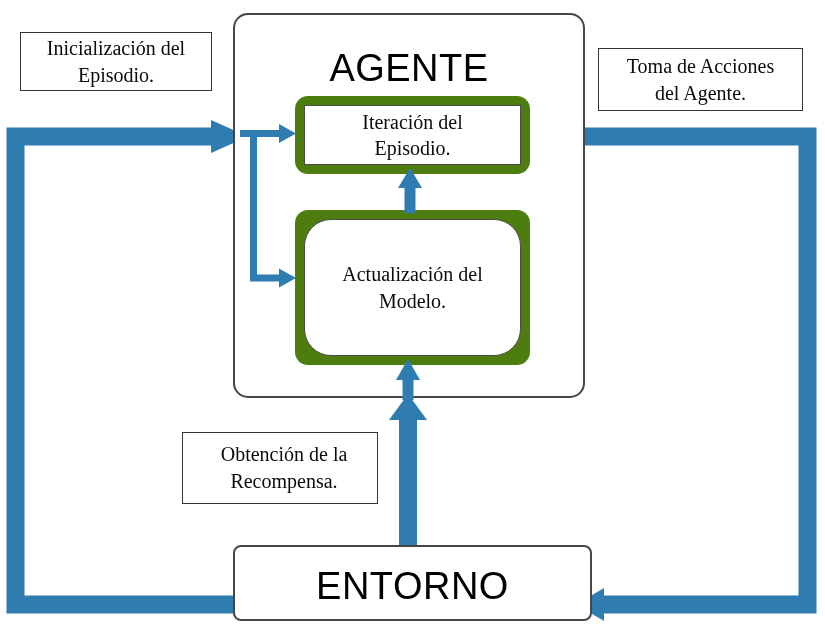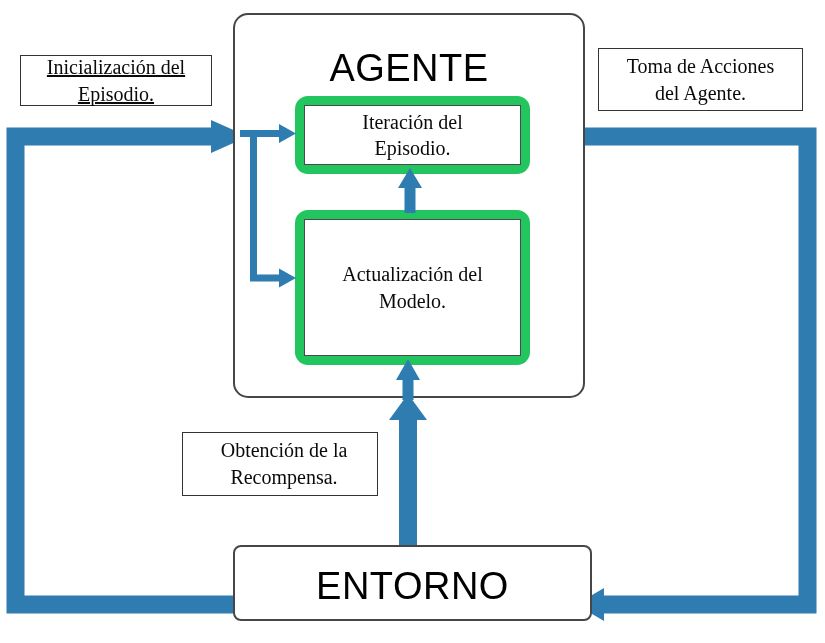--- a/index.html
+++ b/index.html
@@ -55,21 +55,21 @@
     font-size: 38px;
   }
   #entorno-title {
     top: 18px;
     font-size: 38px;
   }
 
   
   .inner-wrap {
     position: absolute;
-    background: #22c55e;
+    background: #4d7c0f;
     border-radius: 13px;
     box-sizing: border-box;
     z-index: 8;
   }
   .inner-box {
     position: absolute;
     left: 9px;
     top: 9px;
     right: 9px;
     bottom: 9px;
@@ -109,36 +109,35 @@
     justify-content: center;
     text-align: center;
     font-family: "Liberation Serif", serif;
     font-size: 20px;
     line-height: 1.34;
     color: #0a0a0a;
     z-index: 20;
   }
   #caption-init {
     left: 20px;
-    top: 55px;
+    top: 32px;
     width: 192px;
-    height: 51px;
-    text-decoration: underline;
+    height: 59px;
   }
   #caption-acciones {
     left: 598px;
     top: 48px;
     width: 205px;
     height: 63px;
   }
   #caption-recompensa {
     left: 182px;
     top: 432px;
     width: 196px;
-    height: 64px;
+    height: 72px;
     padding-left: 8px;
   }
 
   
   .arrow-layer {
     position: absolute;
     left: 0;
     top: 0;
     width: 825px;
     height: 643px;
@@ -173,21 +172,21 @@
   <div class="node-box" id="agente-box">
     <div class="node-title" id="agente-title">AGENTE</div>
   </div>
 
   <div class="inner-wrap" id="iteracion-wrap">
     <div class="inner-box" style="white-space: pre-line;">Iteración del
 Episodio.</div>
   </div>
 
   <div class="inner-wrap" id="actualizacion-wrap">
-    <div class="inner-box" style="white-space: pre-line;">Actualización del
+    <div class="inner-box" style="white-space: pre-line; border-radius: 27px;">Actualización del
 Modelo.</div>
   </div>
 
   <div class="node-box" id="entorno-box">
     <div class="node-title" id="entorno-title">ENTORNO</div>
   </div>
 
   <svg id="arrows-front" class="arrow-layer" viewBox="0 0 825 643" xmlns="http://www.w3.org/2000/svg">
 
     <g>

